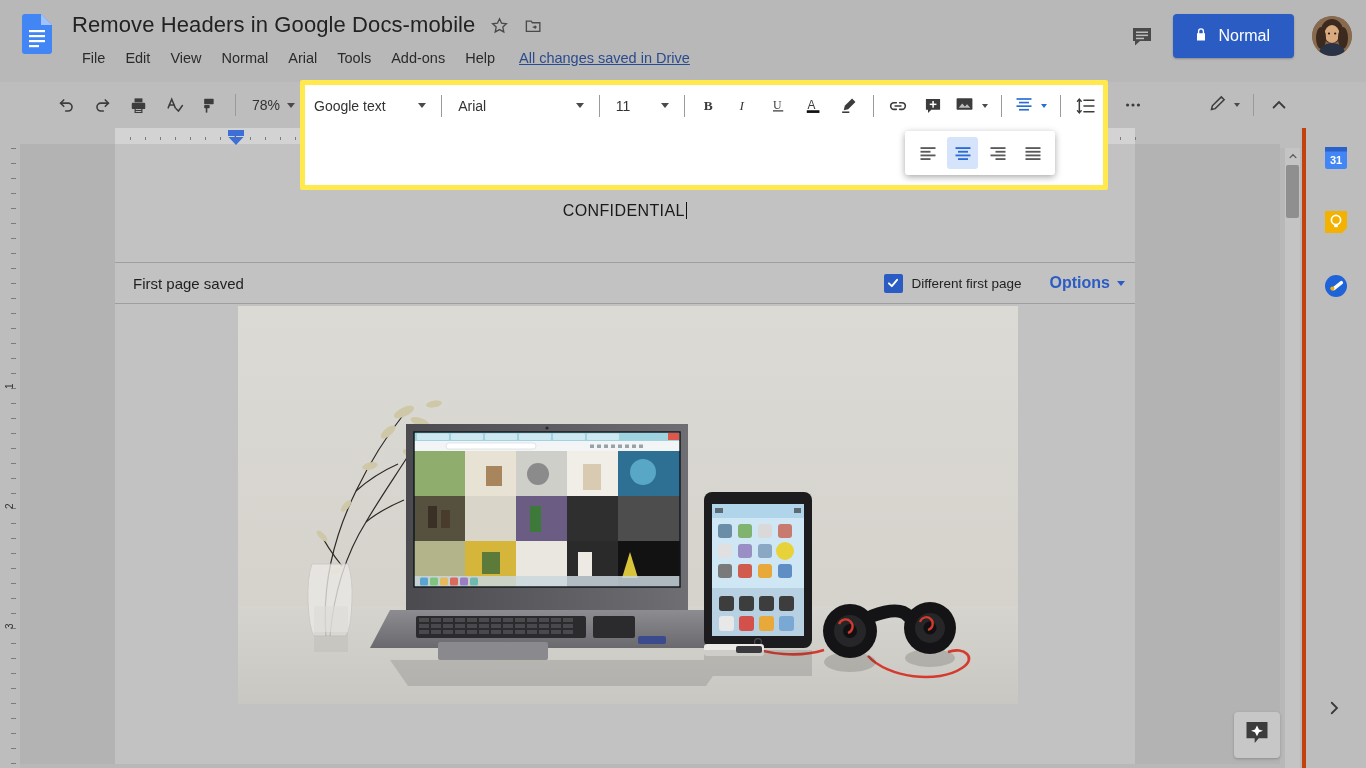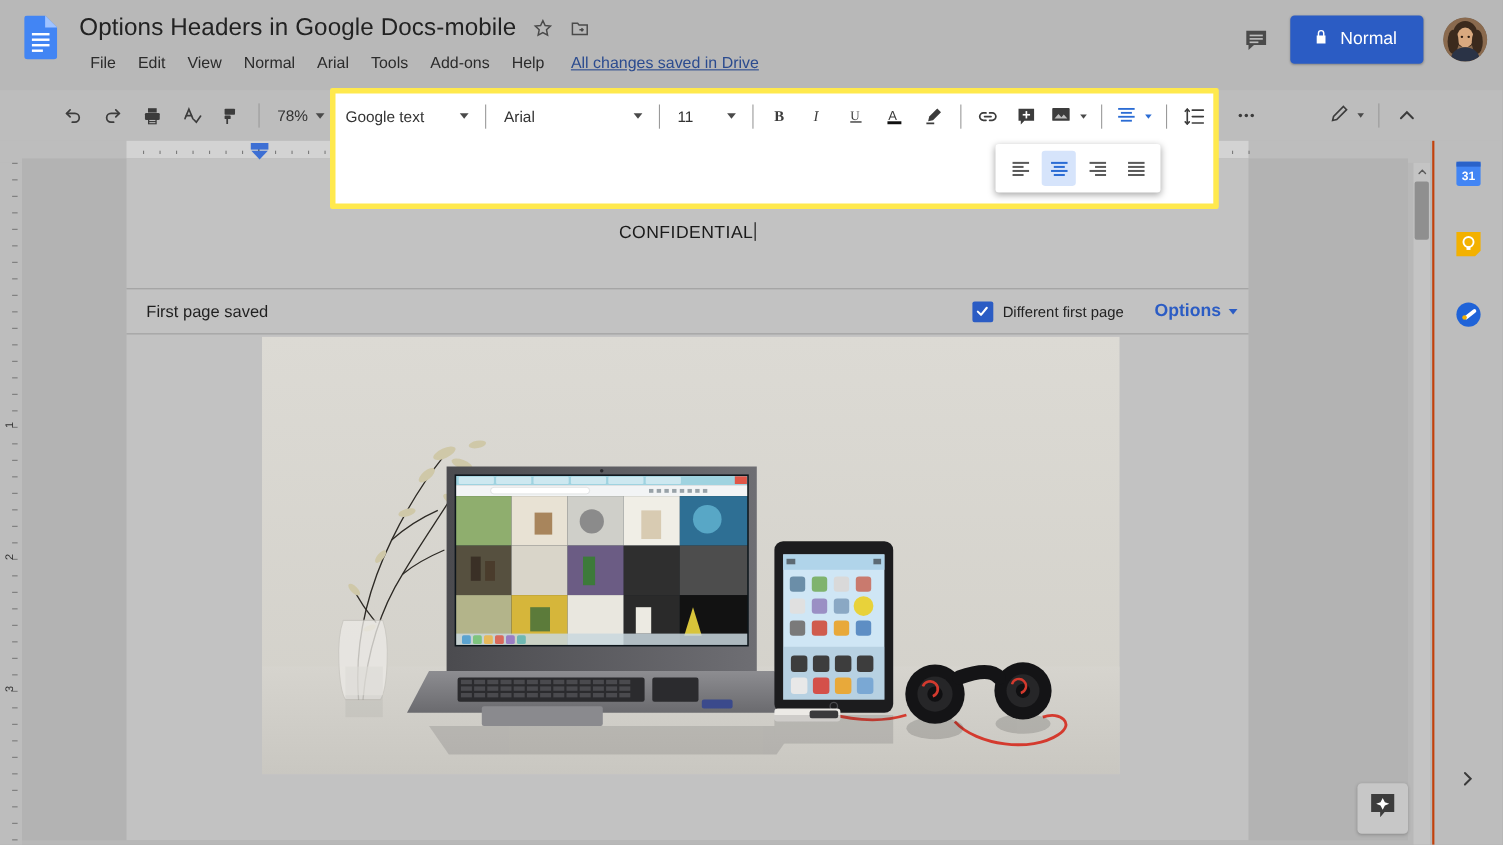--- a/index.html
+++ b/index.html
@@ -263,21 +263,21 @@
     position: absolute; left: 1px; top: 17px;
     width: 13px; height: 53px;
     background: #8f8f8f; border-radius: 2px; cursor: pointer;
   }
 
   
   .side-panel {
     position: absolute; right: 0; top: 128px;
     width: 64px; height: 640px;
     background: #bdbdbd;
-    border-left: 2px solid #c2410c;
+    border-left: 4px solid #c2410c;
     display: flex; flex-direction: column;
     align-items: center; padding-top: 16px; gap: 36px;
   }
   .side-icon {
     width: 28px; height: 28px; cursor: pointer;
     display: flex; align-items: center; justify-content: center;
     border-radius: 4px;
   }
   .panel-expand {
     position: absolute; right: 20px; bottom: 48px;
@@ -305,21 +305,21 @@
         <path d="M3 0 h16 l11 11 v26 a3 3 0 0 1 -3 3 h-24 a3 3 0 0 1 -3 -3 v-34 a3 3 0 0 1 3 -3 z" fill="#4285f4"></path>
         <path d="M19 0 l11 11 h-11 z" fill="#a0c3ff"></path>
         <rect x="7" y="16" width="16" height="2.2" fill="#fff"></rect>
         <rect x="7" y="21" width="16" height="2.2" fill="#fff"></rect>
         <rect x="7" y="26" width="16" height="2.2" fill="#fff"></rect>
         <rect x="7" y="31" width="10" height="2.2" fill="#fff"></rect>
       </svg>
     </div>
 
     <div class="title-row">
-      <div class="doc-title">Options Headers in Google Docs-mobile</div>
+      <div class="doc-title">Remove Headers in Google Docs-mobile</div>
       <div class="title-icon">
         <svg width="19" height="19" viewBox="0 0 24 24" fill="none" stroke="#4a4a4a" stroke-width="1.7">
           <path d="M12 3.5 l2.6 5.6 6.1 .7 -4.5 4.2 1.2 6.1 -5.4 -3 -5.4 3 1.2 -6.1 -4.5 -4.2 6.1 -.7 z"></path>
         </svg>
       </div>
       <div class="title-icon">
         <svg width="19" height="19" viewBox="0 0 24 24" fill="none" stroke="#4a4a4a" stroke-width="1.7">
           <path d="M3 6.5 h6 l1.6 2 h9.4 v11 h-17 z"></path>
           <path d="M11 14 h4 m-1.6 -1.8 l1.8 1.8 -1.8 1.8"></path>
         </svg>

